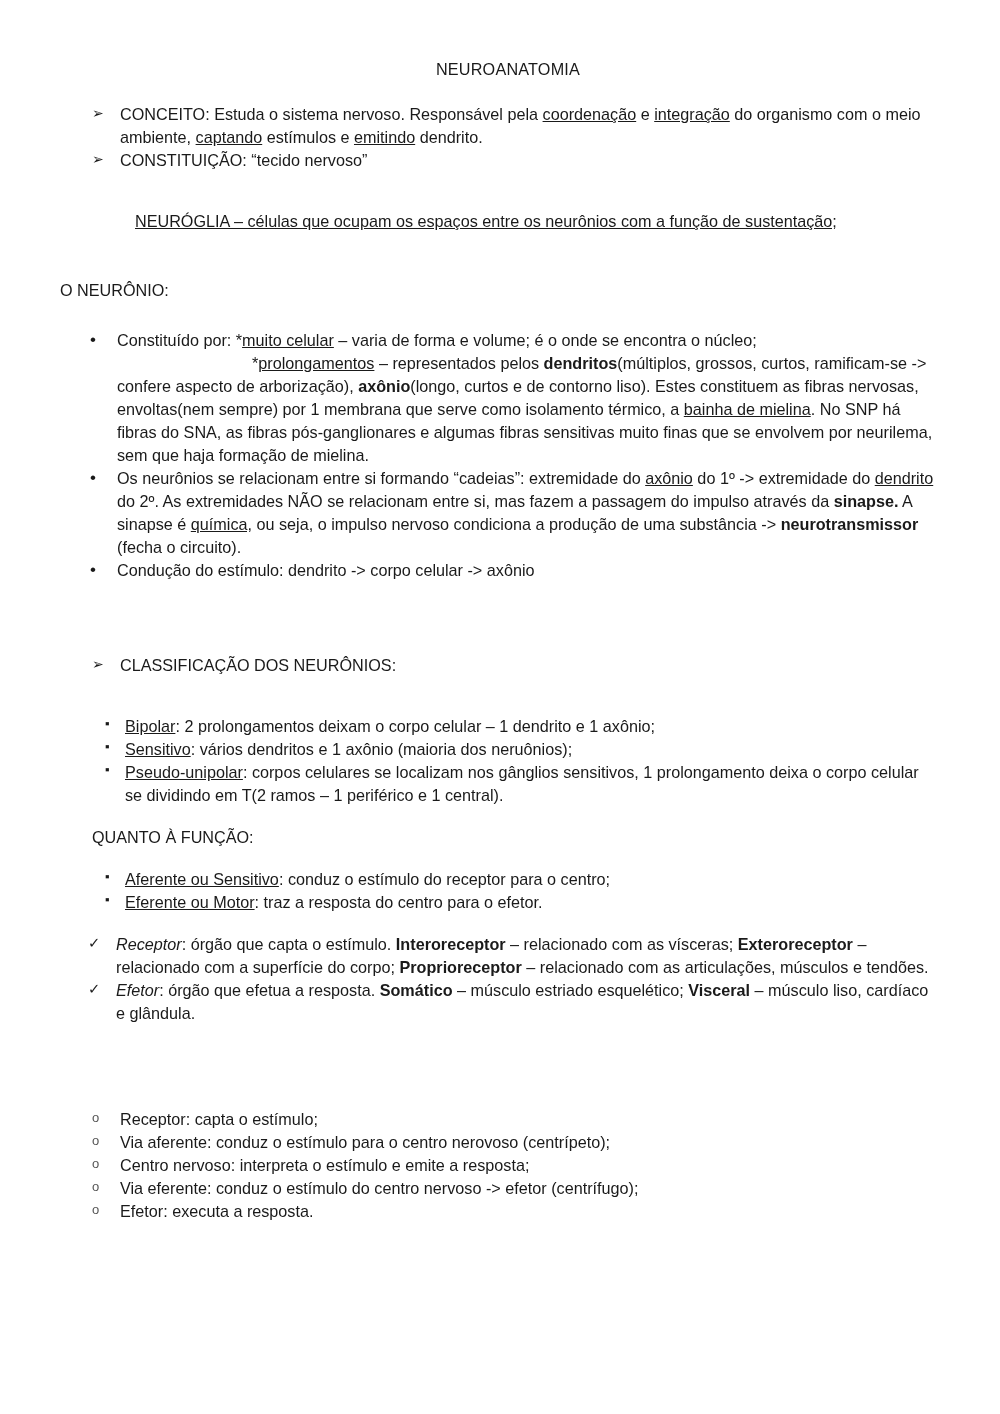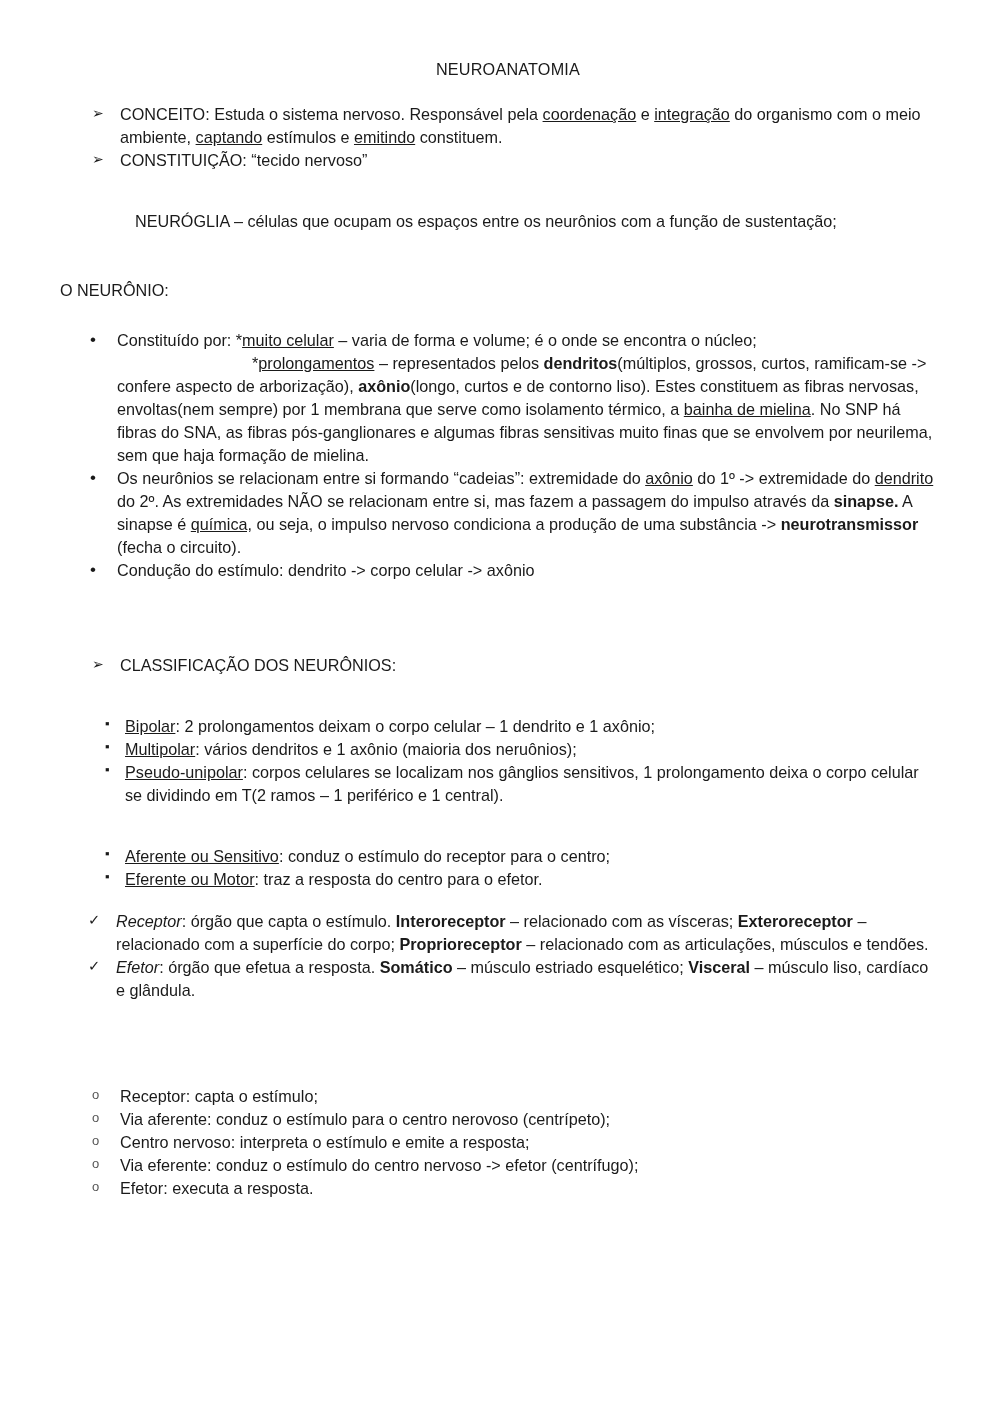--- a/index.html
+++ b/index.html
@@ -99,20 +99,21 @@
 
   
   .para {
     margin: 0;
   }
   .para-indent-first {
     text-indent: 78px;
   }
   .para-hang {
     padding-left: 75px;
+    text-decoration: underline;
   }
   .heading-bold {
     font-weight: normal;
     margin: 0;
   }
   .sub-label {
     padding-left: 32px;
     margin: 0;
   }
   .spacer-sm { height: 19px; }
@@ -127,21 +128,21 @@
 </head>
 <body>
 
 <div class="page">
   <div class="content">
 
     <div class="doc-title">NEUROANATOMIA</div>
 
     <div class="row lvl-arrow">
       <span class="bullet">➢</span>
-      <span class="btxt"><span>CONCEITO:</span><span> Estuda o sistema nervoso. Responsável pela </span><u>coordenação</u><span> e </span><u>integração</u><span> do organismo com o meio ambiente, </span><u>captando</u><span> estímulos e </span><u>emitindo</u><span> constituem.</span></span>
+      <span class="btxt"><span>CONCEITO:</span><span> Estuda o sistema nervoso. Responsável pela </span><u>coordenação</u><span> e </span><u>integração</u><span> do organismo com o meio ambiente, </span><u>captando</u><span> estímulos e </span><u>emitindo</u><span> dendrito.</span></span>
     </div>
 
     <div class="row lvl-arrow">
       <span class="bullet">➢</span>
       <span class="btxt">CONSTITUIÇÃO: “tecido nervoso”</span>
     </div>
 
     <div class="spacer-sm"></div>
 
 
@@ -189,29 +190,30 @@
 
 
     <div class="spacer-sm"></div>
 
     <div class="row lvl-sq">
       <span class="bullet">▪</span>
       <span class="btxt"><u>Bipolar</u><span>: 2 prolongamentos deixam o corpo celular – 1 dendrito e 1 axônio;</span></span>
     </div>
     <div class="row lvl-sq">
       <span class="bullet">▪</span>
-      <span class="btxt"><u>Multipolar</u><span>: vários dendritos e 1 axônio (maioria dos neruônios);</span></span>
+      <span class="btxt"><u>Sensitivo</u><span>: vários dendritos e 1 axônio (maioria dos neruônios);</span></span>
     </div>
     <div class="row lvl-sq">
       <span class="bullet">▪</span>
       <span class="btxt"><u>Pseudo-unipolar</u><span>: corpos celulares se localizam nos gânglios sensitivos, 1 prolongamento deixa o corpo celular se dividindo em T(2 ramos – 1 periférico e 1 central).</span></span>
     </div>
 
     <div class="spacer-sm"></div>
 
+    <p class="sub-label">QUANTO À FUNÇÃO:</p>
 
     <div class="spacer-sm"></div>
 
     <div class="row lvl-sq">
       <span class="bullet">▪</span>
       <span class="btxt"><u>Aferente ou Sensitivo</u><span>: conduz o estímulo do receptor para o centro;</span></span>
     </div>
     <div class="row lvl-sq">
       <span class="bullet">▪</span>
       <span class="btxt"><u>Eferente ou Motor</u><span>: traz a resposta do centro para o efetor.</span></span>

